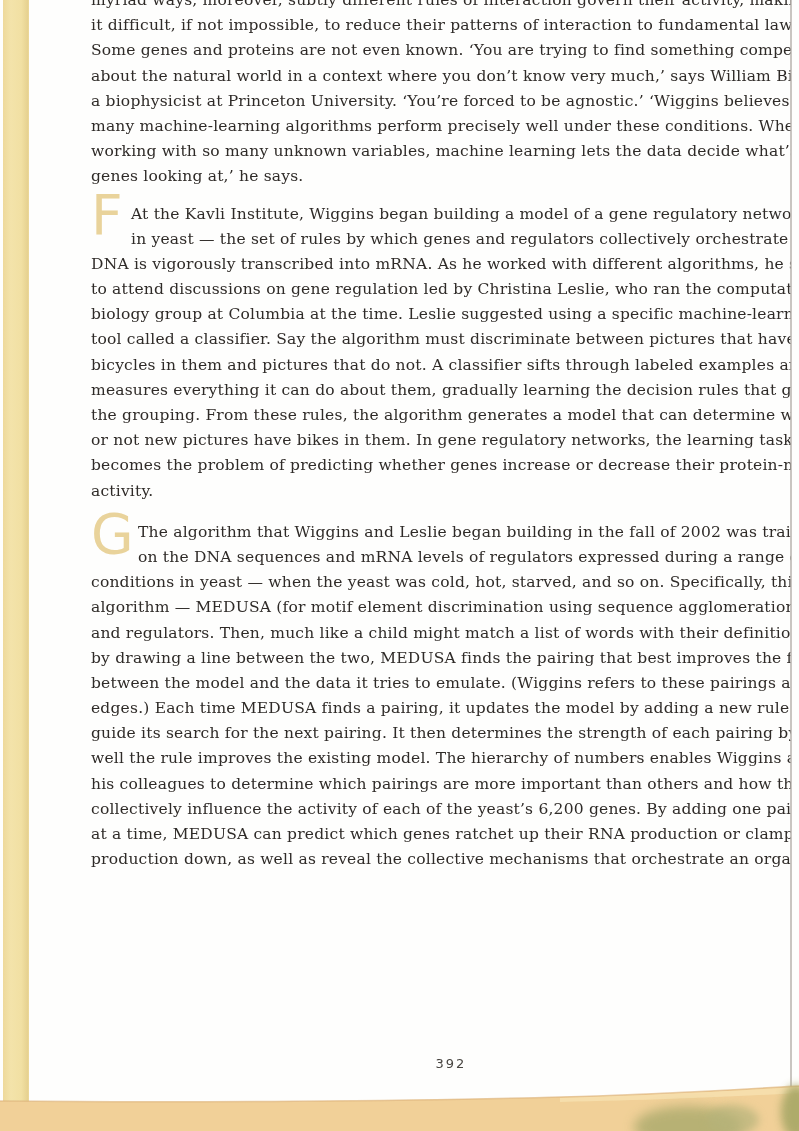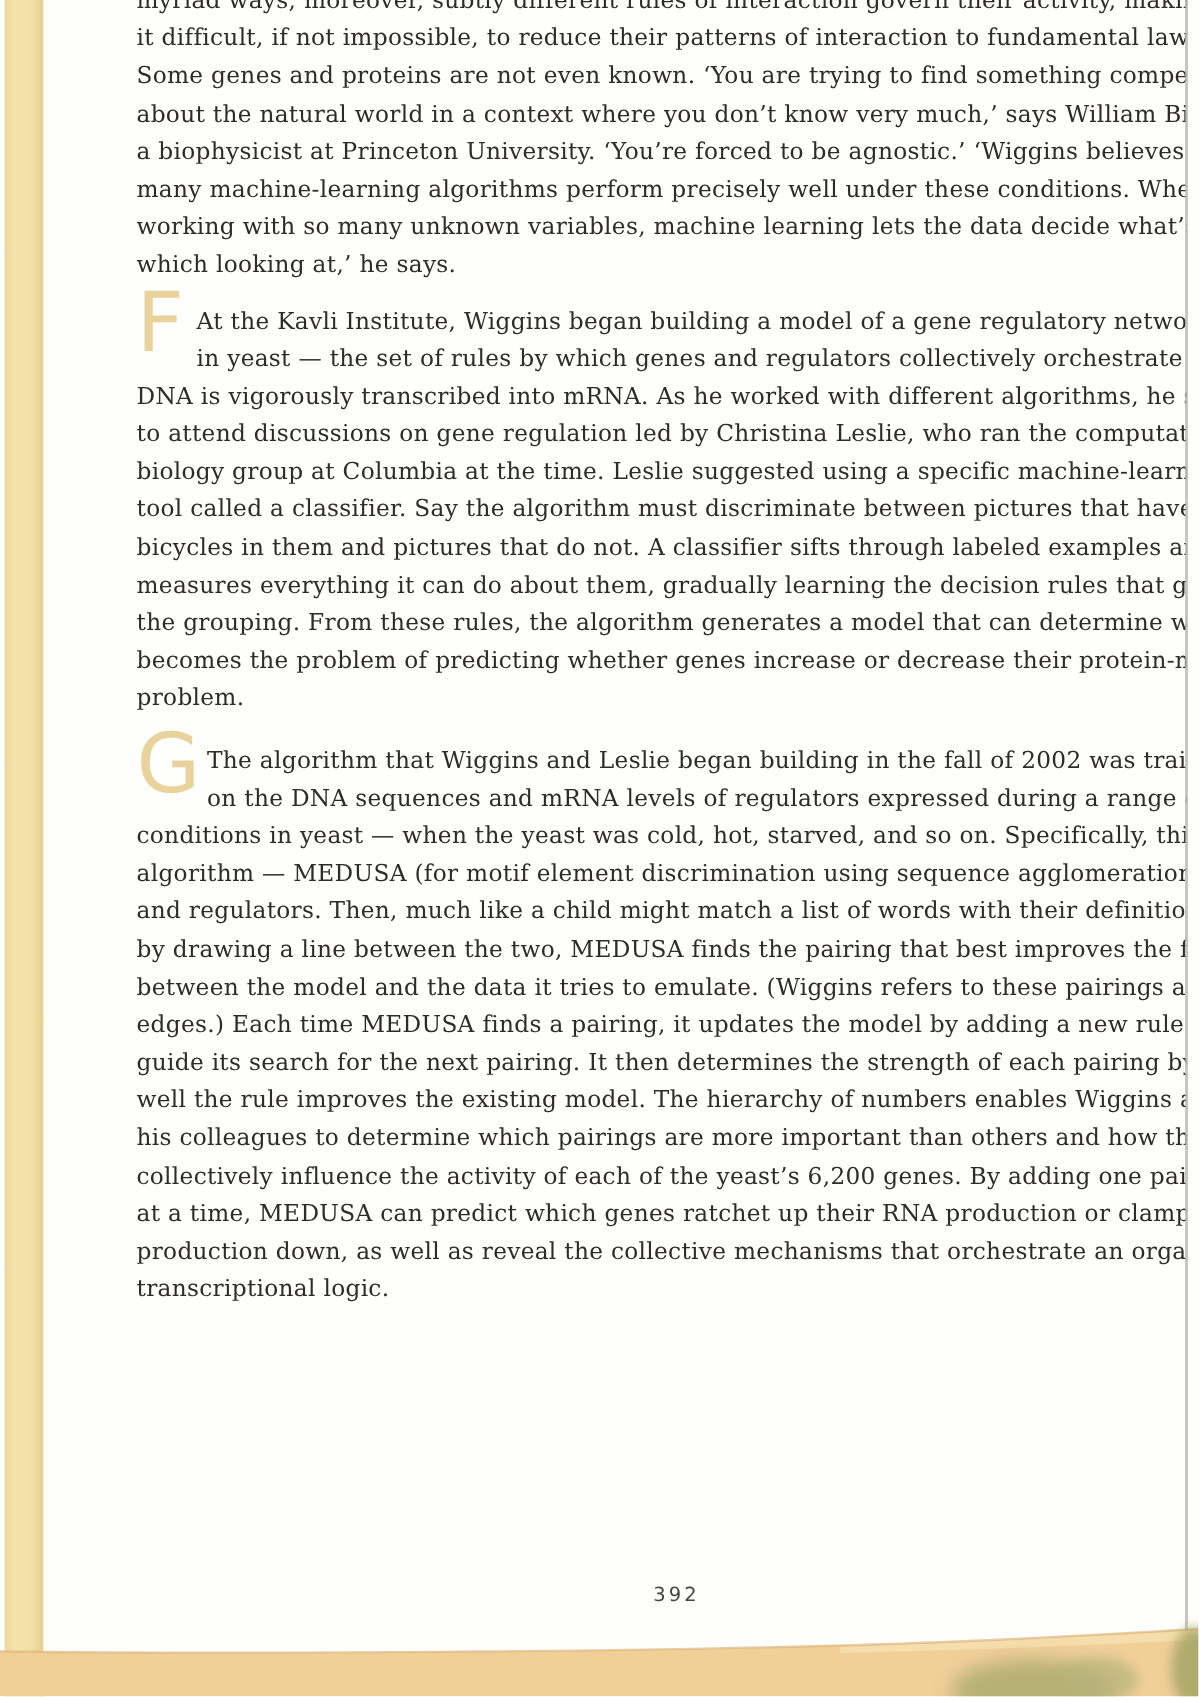--- a/index.html
+++ b/index.html
@@ -63,55 +63,55 @@
 
   <div class="text-col">
     <div class="para para-1">
         <div class="tline">myriad ways, moreover, subtly different rules of interaction govern their activity, making</div>
         <div class="tline">it difficult, if not impossible, to reduce their patterns of interaction to fundamental laws.</div>
         <div class="tline">Some genes and proteins are not even known. ‘You are trying to find something compelling</div>
         <div class="tline">about the natural world in a context where you don’t know very much,’ says William Bialek,</div>
         <div class="tline">a biophysicist at Princeton University. ‘You’re forced to be agnostic.’ ‘Wiggins believes that</div>
         <div class="tline">many machine-learning algorithms perform precisely well under these conditions. When</div>
         <div class="tline">working with so many unknown variables, machine learning lets the data decide what’s</div>
-        <div class="tline last">which looking at,’ he says.</div>
+        <div class="tline last">genes looking at,’ he says.</div>
       </div>
 
     <div class="para para-f">
       <span class="dropcap">F</span>
     <div class="tline cap-indent">At the Kavli Institute, Wiggins began building a model of a gene regulatory network</div>
         <div class="tline cap-indent">in yeast — the set of rules by which genes and regulators collectively orchestrate how</div>
         <div class="tline">DNA is vigorously transcribed into mRNA. As he worked with different algorithms, he started</div>
         <div class="tline">to attend discussions on gene regulation led by Christina Leslie, who ran the computational</div>
         <div class="tline">biology group at Columbia at the time. Leslie suggested using a specific machine-learning</div>
         <div class="tline">tool called a classifier. Say the algorithm must discriminate between pictures that have</div>
         <div class="tline">bicycles in them and pictures that do not. A classifier sifts through labeled examples and</div>
         <div class="tline">measures everything it can do about them, gradually learning the decision rules that govern</div>
         <div class="tline">the grouping. From these rules, the algorithm generates a model that can determine whether</div>
+        <div class="tline">or not new pictures have bikes in them. In gene regulatory networks, the learning task</div>
         <div class="tline">becomes the problem of predicting whether genes increase or decrease their protein-making</div>
-        <div class="tline last">problem.</div>
+        <div class="tline last">activity.</div>
       </div>
 
     <div class="para para-g">
       <span class="dropcap">G</span>
     <div class="tline cap-indent">The algorithm that Wiggins and Leslie began building in the fall of 2002 was trained</div>
         <div class="tline cap-indent">on the DNA sequences and mRNA levels of regulators expressed during a range of</div>
         <div class="tline">conditions in yeast — when the yeast was cold, hot, starved, and so on. Specifically, this</div>
         <div class="tline">algorithm — MEDUSA (for motif element discrimination using sequence agglomeration) —</div>
         <div class="tline">and regulators. Then, much like a child might match a list of words with their definitions</div>
         <div class="tline">by drawing a line between the two, MEDUSA finds the pairing that best improves the fit</div>
         <div class="tline">between the model and the data it tries to emulate. (Wiggins refers to these pairings as</div>
         <div class="tline">edges.) Each time MEDUSA finds a pairing, it updates the model by adding a new rule to</div>
         <div class="tline">guide its search for the next pairing. It then determines the strength of each pairing by how</div>
         <div class="tline">well the rule improves the existing model. The hierarchy of numbers enables Wiggins and</div>
         <div class="tline">his colleagues to determine which pairings are more important than others and how they can</div>
         <div class="tline">collectively influence the activity of each of the yeast’s 6,200 genes. By adding one pairing</div>
         <div class="tline">at a time, MEDUSA can predict which genes ratchet up their RNA production or clamp that</div>
         <div class="tline">production down, as well as reveal the collective mechanisms that orchestrate an organism’s</div>
-        <div class="tline last">transcriptional logic.</div>
       </div>
   </div>
 
   <div class="page-number">392</div>
 
   <div class="right-edge"></div>
 
   <svg class="bottom-art" width="799" height="1131" viewBox="0 0 799 1131">
     <defs>
       <filter id="blur4" x="-50%" y="-50%" width="200%" height="200%">

